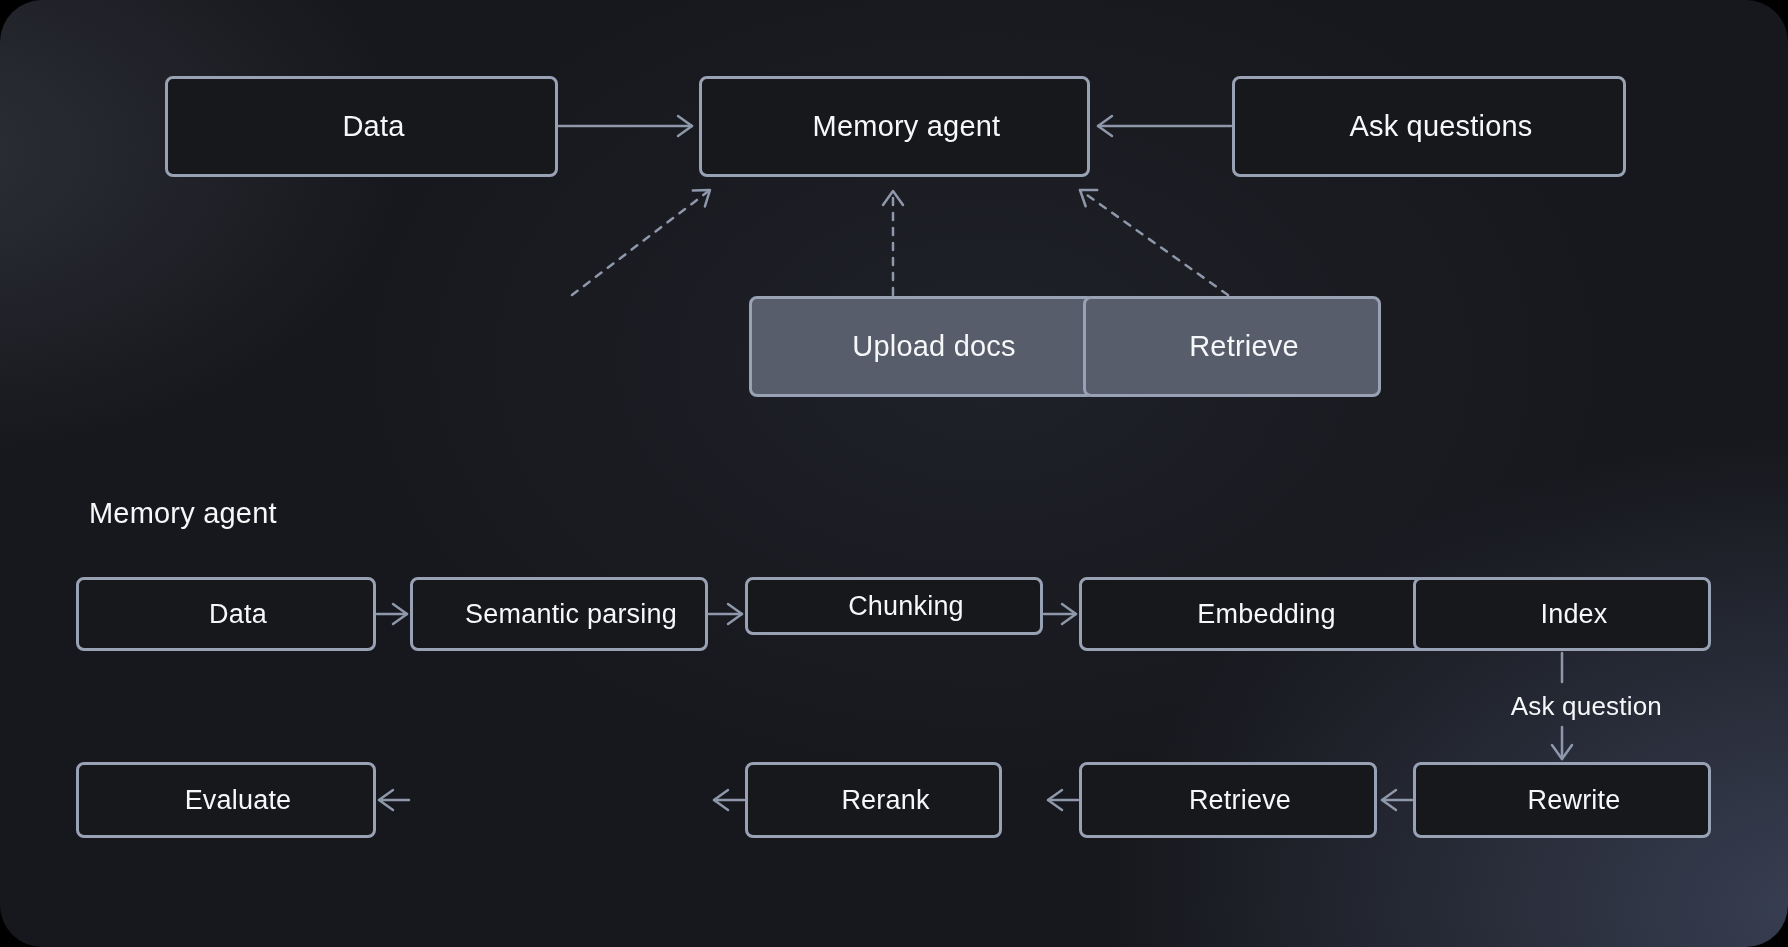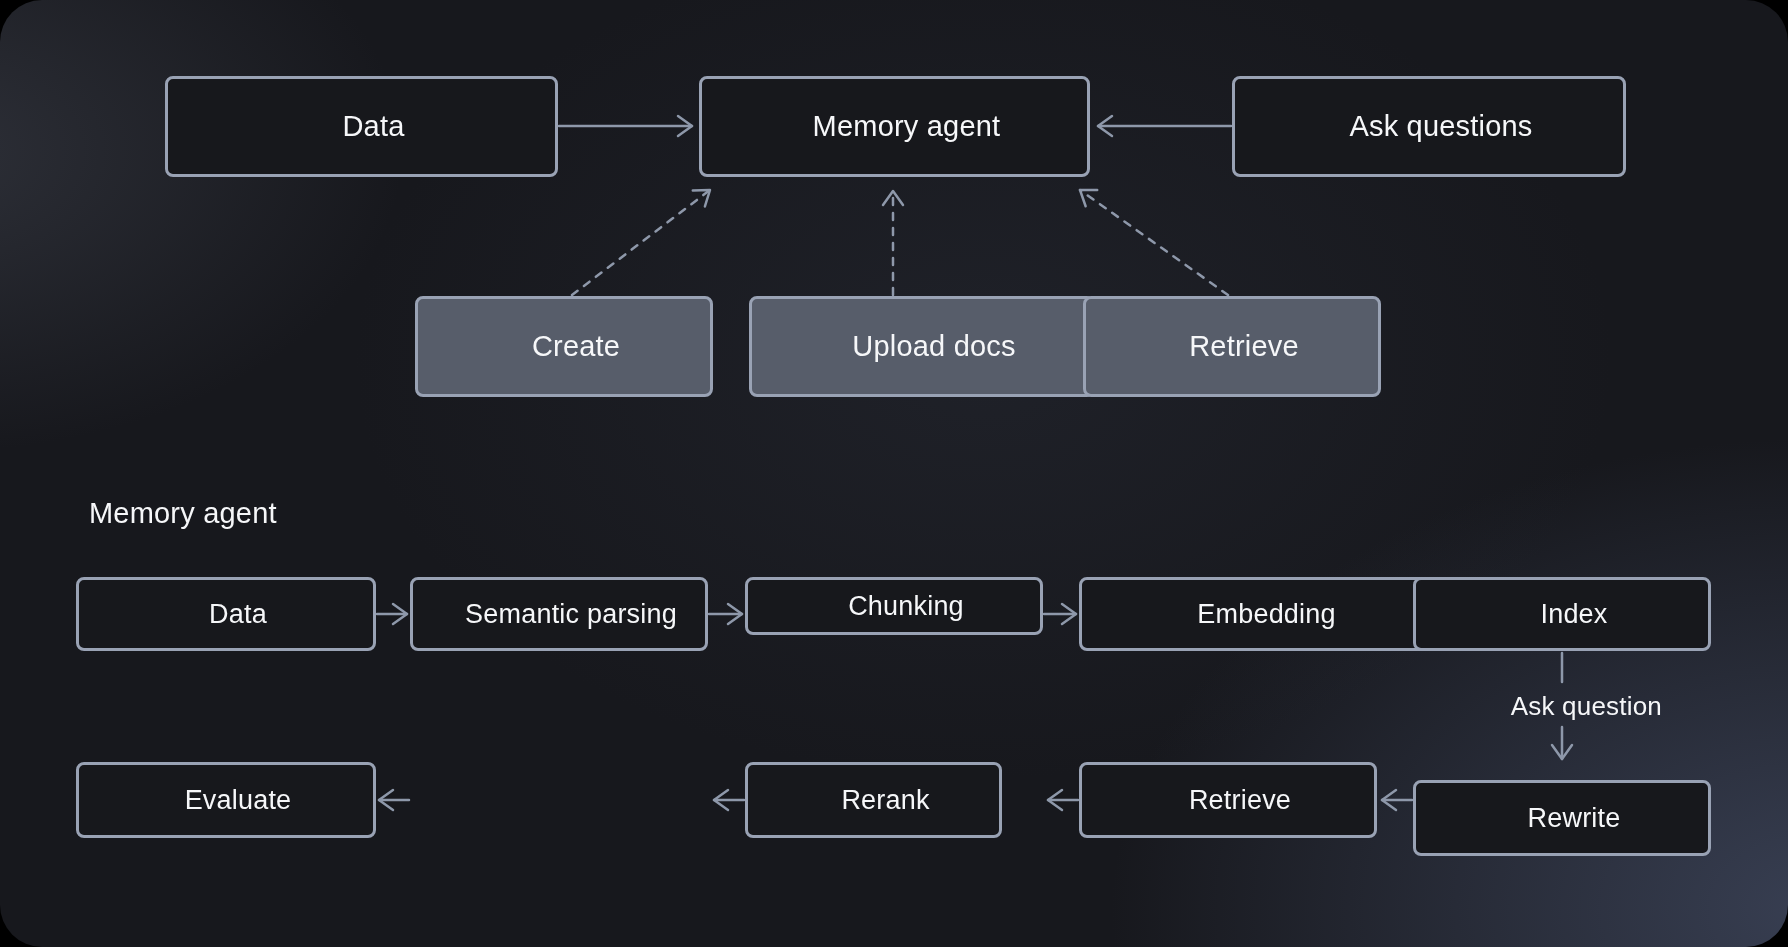--- a/index.html
+++ b/index.html
@@ -85,23 +85,20 @@
   <div class="node dark" style="left:165px;top:76px;width:393px;height:101px">
     <span class="lbl">Data</span>
   </div>
   <div class="node dark" style="left:699px;top:76px;width:391px;height:101px">
     <span class="lbl">Memory agent</span>
   </div>
   <div class="node dark" style="left:1232px;top:76px;width:394px;height:101px">
     <span class="lbl">Ask questions</span>
   </div>
 
-  <div class="node gray" style="left:415px;top:296px;width:298px;height:101px">
-    <span class="lbl">Create</span>
-  </div>
   <div class="node gray" style="left:749px;top:296px;width:346px;height:101px">
     <span class="lbl">Upload docs</span>
   </div>
   <div class="node gray" style="left:1083px;top:296px;width:298px;height:101px">
     <span class="lbl">Retrieve</span>
   </div>
 
   <div class="section-title">Memory agent</div>
 
   <div class="node dark small" style="left:76px;top:577px;width:300px;height:74px">
@@ -124,17 +121,17 @@
 
   <div class="node dark small" style="left:76px;top:762px;width:300px;height:76px">
     <span class="lbl">Evaluate</span>
   </div>
   <div class="node dark small" style="left:745px;top:762px;width:257px;height:76px">
     <span class="lbl">Rerank</span>
   </div>
   <div class="node dark small" style="left:1079px;top:762px;width:298px;height:76px">
     <span class="lbl">Retrieve</span>
   </div>
-  <div class="node dark small" style="left:1413px;top:780px;width:298px;height:76px">
+  <div class="node dark small" style="left:1413px;top:762px;width:298px;height:76px">
     <span class="lbl">Rewrite</span>
   </div>
 
 </div>
 
 </body></html>

